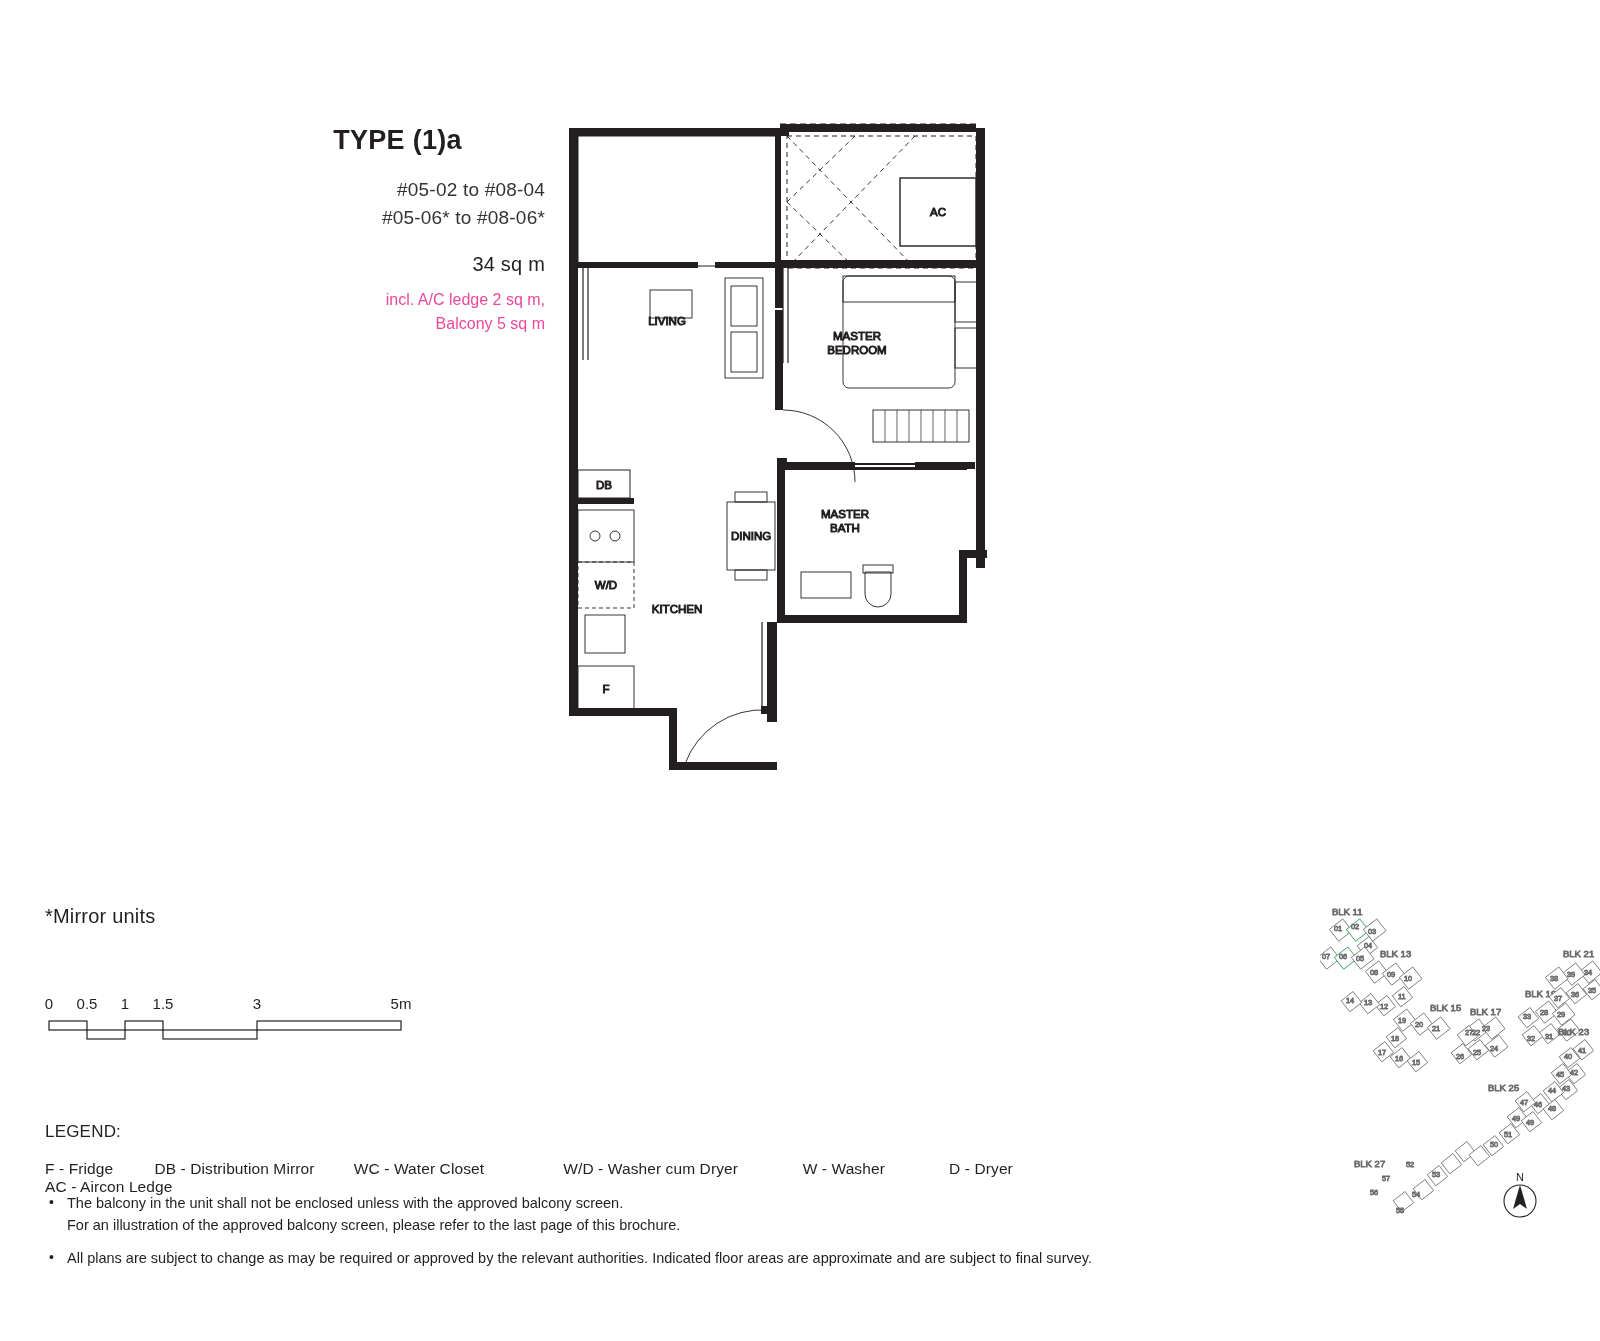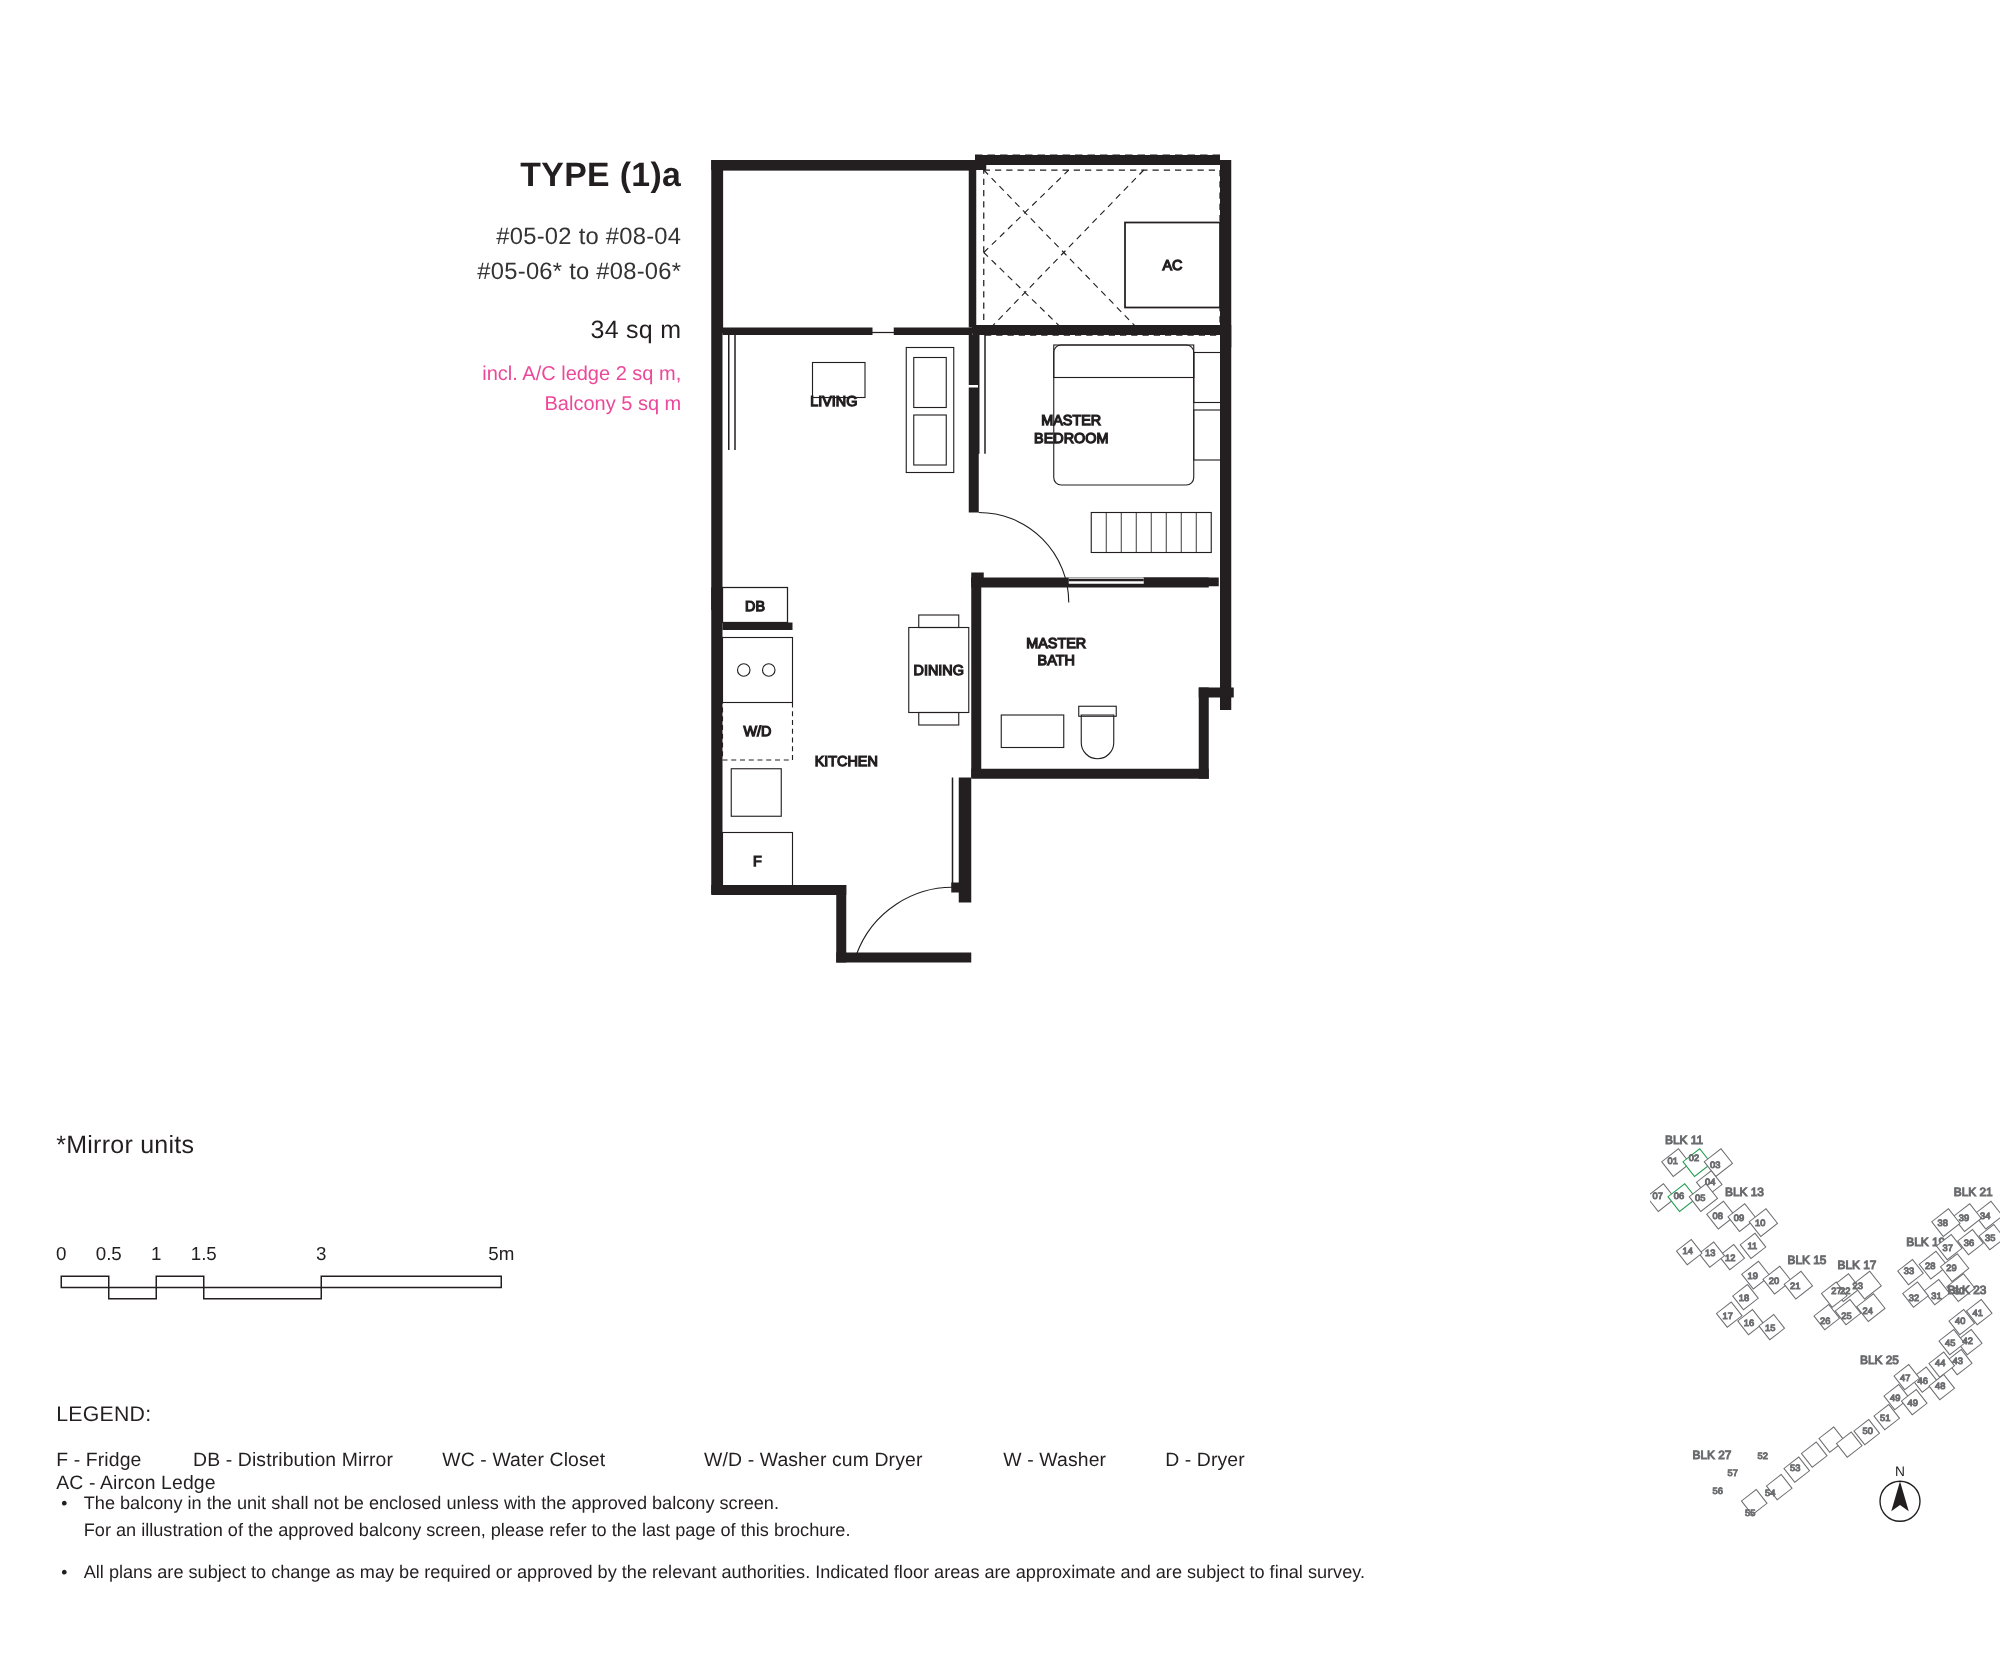--- a/index.html
+++ b/index.html
@@ -26,20 +26,21 @@
     left: 250px;
     top: 125px;
     width: 295px;
     text-align: right;
   }
   .unit-type {
     font-size: 27px;
     font-weight: bold;
     letter-spacing: 0.3px;
     margin-bottom: 20px;
+    text-align: center;
   }
   .unit-line {
     font-size: 19px;
     letter-spacing: 0.2px;
     line-height: 1.45;
     color: #333;
   }
   .unit-area {
     font-size: 20px;
     margin-top: 22px;
@@ -108,21 +109,21 @@
     width: 1100px;
     font-size: 15.5px;
     letter-spacing: 0.1px;
   }
   .legend-row span { display: inline-block; }
   .lg0 { width: 105px; }
   .lg1 { width: 195px; }
   .lg2 { width: 165px; }
   .lg3 { width: 235px; margin-left: 40px; }
   .lg4 { width: 125px; }
-  .lg5 { width: 115px; }
+  .lg5 { width: 115px; margin-left: 17px; }
   .lg6 { width: 160px; }
 
   
   .notes {
     position: absolute;
     left: 45px;
     top: 1192px;
     width: 1200px;
     font-size: 14.5px;
     line-height: 1.55;

